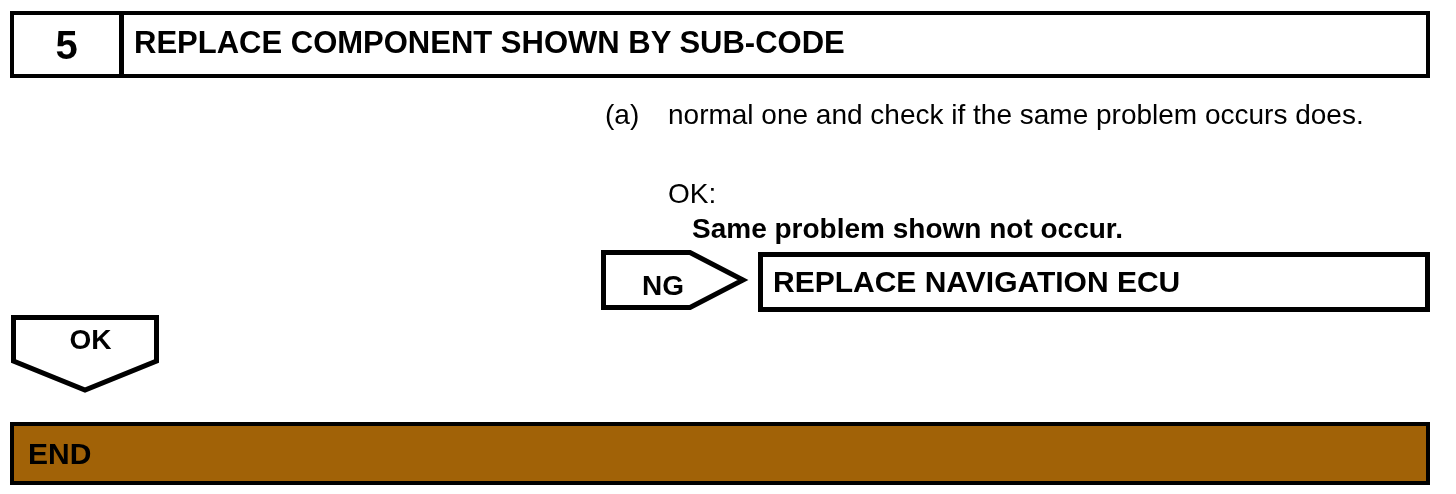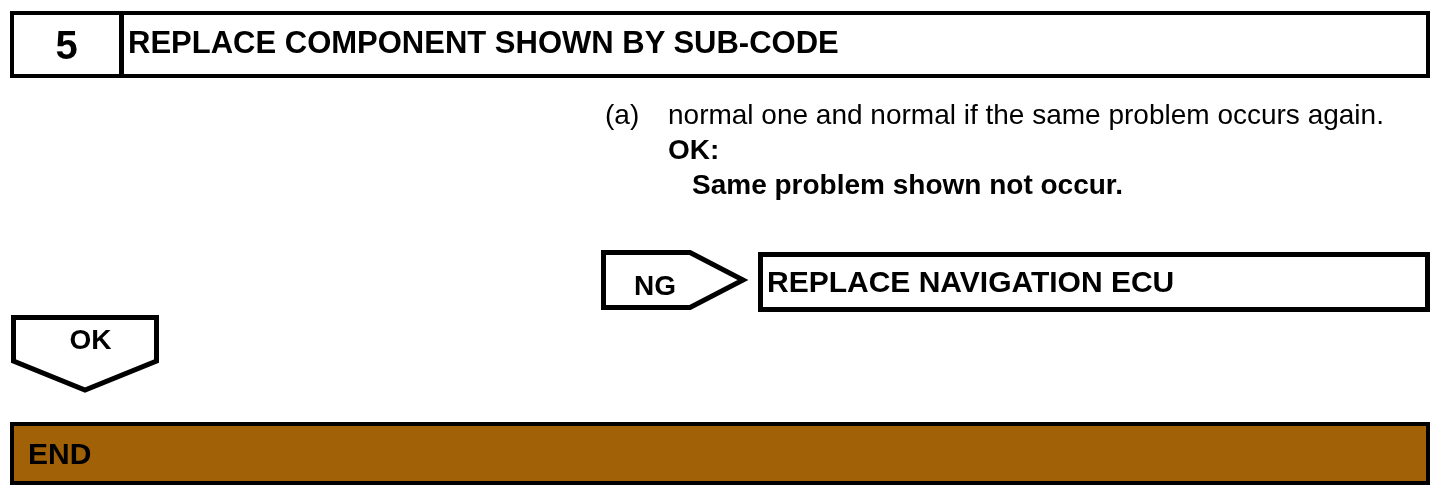--- a/index.html
+++ b/index.html
@@ -36,21 +36,21 @@
     align-items: center;
     justify-content: center;
     font-weight: bold;
     font-size: 40px;
     line-height: 1;
   }
   .step-title-cell {
     flex: 1;
     display: flex;
     align-items: center;
-    padding-left: 4px;
+    padding-left: 10px;
     padding-bottom: 4px;
     font-weight: bold;
     font-size: 31px;
     line-height: 1;
     white-space: nowrap;
   }
 
   
   .instruction {
     position: absolute;
@@ -60,35 +60,35 @@
     font-size: 28px;
     line-height: 35px;
   }
   .instruction-label {
     width: 63px;
     flex: 0 0 63px;
   }
   .instruction-body {
     width: 775px;
   }
-  .ok-heading { font-weight: bold; }
+  .ok-heading { font-weight: normal; margin-top: 44px; }
   .ok-condition { font-weight: bold; padding-left: 24px; }
 
   
   .ng-connector {
     position: absolute;
     left: 601px;
     top: 250px;
     width: 148px;
     height: 60px;
   }
   .ng-connector svg { position: absolute; left: 0; top: 0; }
   .ng-label {
     position: absolute;
-    left: 8px;
+    left: 16px;
     top: 0;
     width: 92px;
     height: 72px;
     display: flex;
     align-items: center;
     justify-content: center;
     font-weight: bold;
     font-size: 28px;
   }
 
@@ -96,21 +96,21 @@
   .ng-action-box {
     position: absolute;
     left: 758px;
     top: 252px;
     width: 672px;
     height: 60px;
     border: 5px solid #000;
     background: #fff;
     display: flex;
     align-items: center;
-    padding-left: 4px;
+    padding-left: 10px;
     font-weight: bold;
     font-size: 30px;
     white-space: nowrap;
   }
 
   
   .ok-connector {
     position: absolute;
     left: 11px;
     top: 315px;
@@ -154,21 +154,21 @@
 <div class="canvas">
 
   <div class="step-header">
     <div class="step-number-cell">5</div>
     <div class="step-title-cell">REPLACE COMPONENT SHOWN BY SUB-CODE</div>
   </div>
 
   <div class="instruction">
     <div class="instruction-label">(a)</div>
     <div class="instruction-body">
-      <div>normal one and normal if the same problem occurs again.</div>
+      <div>normal one and check if the same problem occurs does.</div>
       <div class="ok-heading">OK:</div>
       <div class="ok-condition">Same problem shown not occur.</div>
     </div>
   </div>
 
   <div class="ng-connector">
     <svg width="148" height="60" viewBox="0 0 148 60">
       <polygon points="2.5,2.5 89,2.5 142,30 89,57.5 2.5,57.5" fill="#ffffff" stroke="#000000" stroke-width="5"></polygon>
     </svg>
     <div class="ng-label">NG</div>

